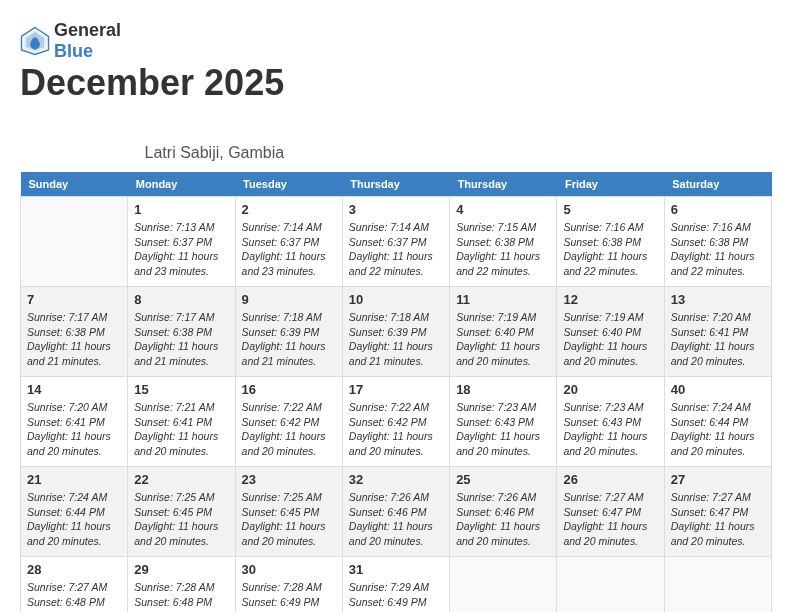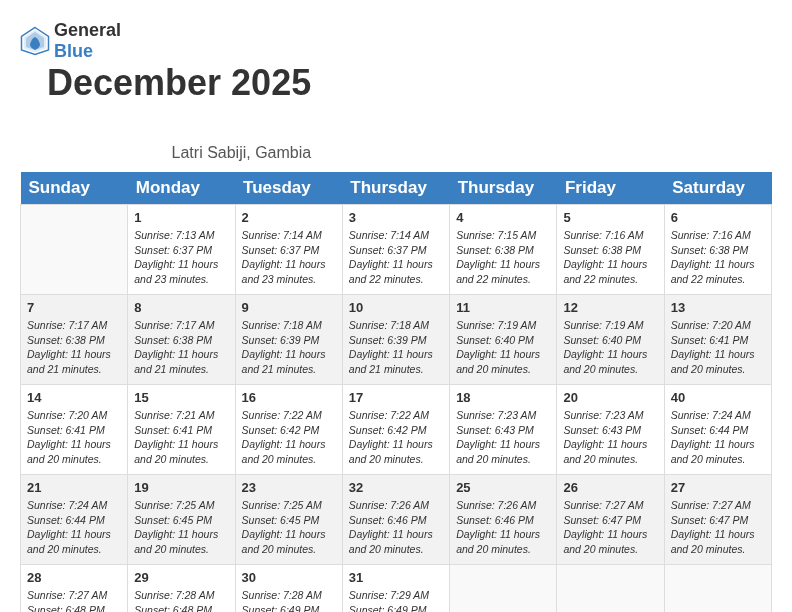--- a/index.html
+++ b/index.html
@@ -36,38 +36,37 @@
       height: 30px;
       margin-right: 4px;
     }
     .title-section {
       text-align: right;
     }
     .month-title {
       font-size: 36px;
       font-weight: bold;
       color: #333;
-      margin-left: 27px;
     }
     .location-title {
       font-size: 16px;
       color: #555;
       margin-top: 40px;
     }
     table {
       width: 100%;
       border-collapse: collapse;
       font-size: 11px;
     }
     thead tr th {
       background-color: #3a7fc1;
       color: #fff;
       text-align: left;
       padding: 6px 8px;
-      font-size: 17px;
+      font-size: 11px;
     }
     tbody tr td {
       border: 1px solid #ddd;
       vertical-align: top;
       padding: 5px 6px;
       width: calc(100% / 7);
       min-height: 80px;
       height: 90px;
     }
     tbody tr td.empty {
@@ -214,21 +213,21 @@
           <span class="day-number">40</span>
           <div class="day-info">Sunrise: 7:24 AM<br>Sunset: 6:44 PM<br>Daylight: 11 hours and 20 minutes.</div>
         </td>
       </tr>
       <tr class="alt-row">
         <td>
           <span class="day-number">21</span>
           <div class="day-info">Sunrise: 7:24 AM<br>Sunset: 6:44 PM<br>Daylight: 11 hours and 20 minutes.</div>
         </td>
         <td>
-          <span class="day-number">19</span>
+          <span class="day-number">22</span>
           <div class="day-info">Sunrise: 7:25 AM<br>Sunset: 6:45 PM<br>Daylight: 11 hours and 20 minutes.</div>
         </td>
         <td>
           <span class="day-number">23</span>
           <div class="day-info">Sunrise: 7:25 AM<br>Sunset: 6:45 PM<br>Daylight: 11 hours and 20 minutes.</div>
         </td>
         <td>
           <span class="day-number">32</span>
           <div class="day-info">Sunrise: 7:26 AM<br>Sunset: 6:46 PM<br>Daylight: 11 hours and 20 minutes.</div>
         </td>

